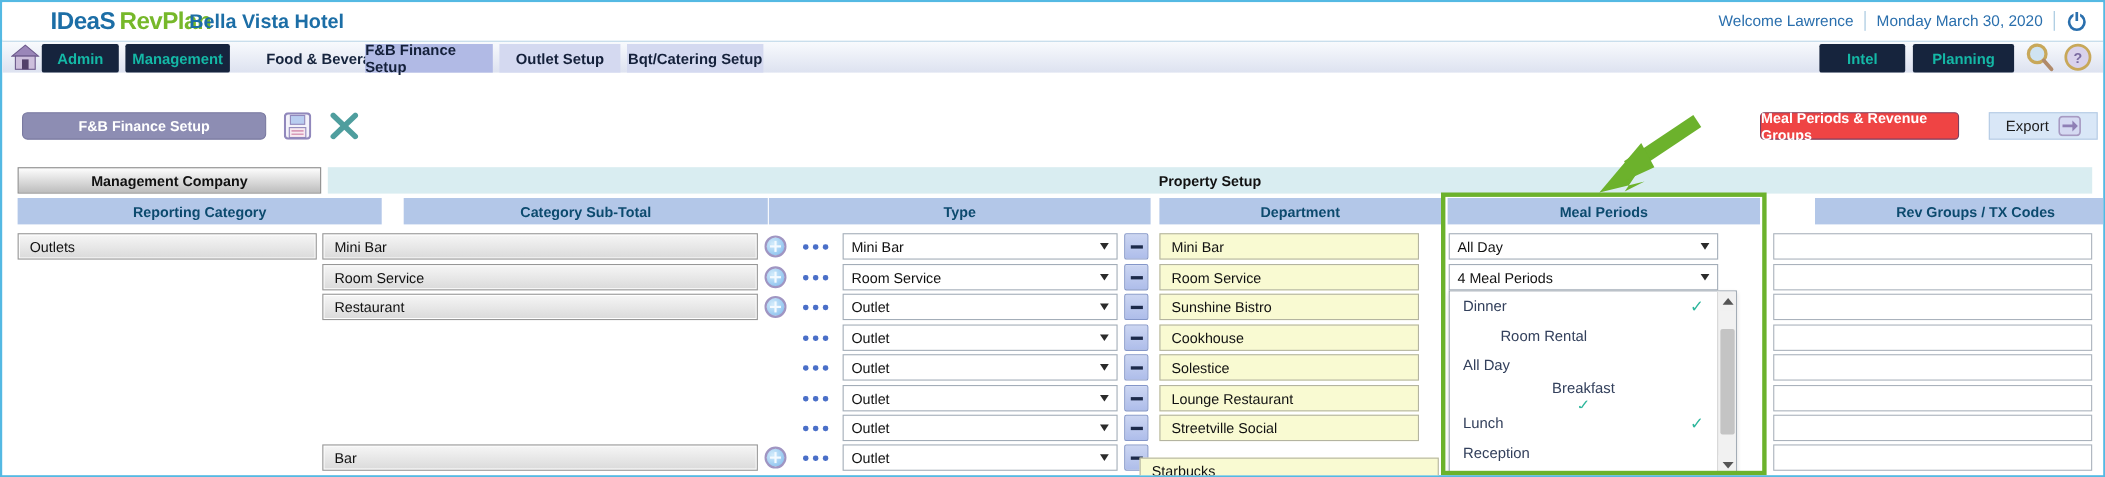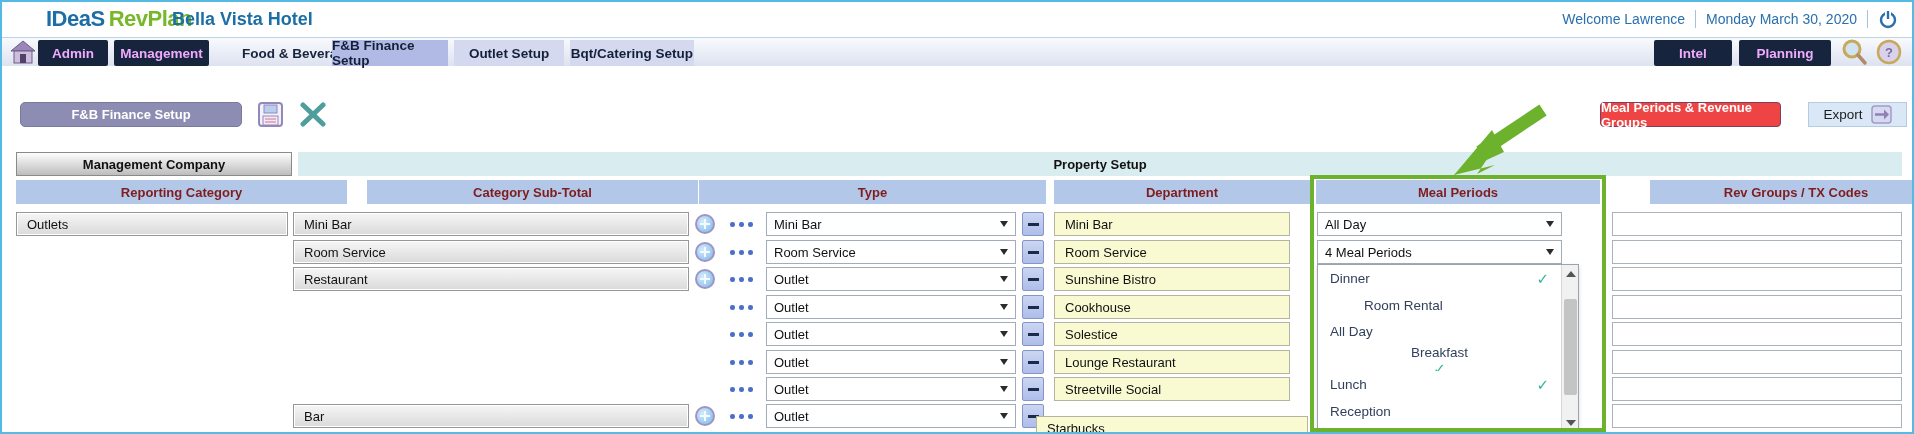--- a/index.html
+++ b/index.html
@@ -12,36 +12,36 @@
   .logo { position:absolute; left:44px; top:4px; font-size:22px; font-weight:bold; letter-spacing:-0.5px; }
   .logo-a { color:#1c6ea6; }
   .logo-b { color:#76b82a; margin-left:4px; }
   .prop-name { position:absolute; left:170px; top:7px; font-size:18px; font-weight:600; color:#1c6ea6; }
   .top-right { position:absolute; right:14px; top:7px; display:flex; align-items:center; gap:10px; font-size:14px; color:#2a6fad; }
   .vsep { display:inline-block; width:1px; height:18px; background:#9fc4dd; }
 
   
   .navbar { position:absolute; left:0; top:35px; width:100%; height:29px; background:linear-gradient(#f8fafd,#dde2f0); border-top:1px solid #bcd6e8; }
   .navbtn { position:absolute; top:2px; height:26px; display:flex; align-items:center; justify-content:center; font-size:13.5px; cursor:pointer; }
-  .navbtn.dark { background:#16243d; color:#f0abfc; font-weight:600; border-radius:2px; }
+  .navbtn.dark { background:#16243d; color:#14b8a6; font-weight:600; border-radius:2px; }
   .navbtn.tab-active { background:#b1bae5; color:#14203a; font-weight:600; }
   .navbtn.tab { background:#d4d9f0; color:#14203a; font-weight:600; }
   .crumb { position:absolute; top:2px; height:26px; display:flex; align-items:center; font-size:13.5px; font-weight:600; color:#16243d;margin-left:20px; }
   .crumb-arrow { width:0; height:0; border-left:8px solid #57a7d8; border-top:6px solid transparent; border-bottom:6px solid transparent; }
 
   
   .btn-gray { position:absolute; left:18px; top:100px; width:222px; height:25px; background:#8d8db3; border:1px solid #7a7aa0; border-radius:5px; color:#fff; font-size:13px; font-weight:600; display:flex; align-items:center; justify-content:center; cursor:pointer; }
   .btn-maroon { position:absolute; left:1598px; top:100px; width:181px; height:25px; background:#ef4444; border:1px solid #7c3f5e; border-radius:4px; color:#fff; font-size:13px; font-weight:600; display:flex; align-items:center; justify-content:center; cursor:pointer; }
   .btn-export { position:absolute; left:1806px; top:100px; width:99px; height:25px; background:#d9e7f7; border:1px solid #b5cbe4; color:#1c1c1c; font-size:13.5px; display:flex; align-items:center; justify-content:center; gap:8px; cursor:pointer; }
   .tool-icon { position:absolute; top:100px; cursor:pointer; }
 
   
   .cell-mgmt { position:absolute; left:14px; top:150px; width:276px; height:24px; background:linear-gradient(#fdfdfd,#bdbdbd); border:1px solid #8a8a8a; color:#111; font-size:13px; font-weight:600; display:flex; align-items:center; justify-content:center; }
   .band-prop { position:absolute; left:296px; top:150px; width:1604px; height:24px; background:#d9edf1; color:#111; font-size:13px; font-weight:600; display:flex; align-items:center; justify-content:center; }
-  .hcell { position:absolute; top:178px; height:24px; background:#b3c7e8; color:#7f1d1d; font-size:13px; font-weight:600; display:flex; align-items:center; justify-content:center; }
+  .hcell { position:absolute; top:178px; height:24px; background:#b3c7e8; color:#0c4a6e; font-size:13px; font-weight:600; display:flex; align-items:center; justify-content:center; }
 
   .trow { position:absolute; left:0; width:100%; height:24px; }
   .gbox { position:absolute; top:0; height:24px; background:linear-gradient(#f6f6f6,#dadada); border:1px solid #979797; box-shadow:inset 0 0 0 1px #fff; color:#111; font-size:13px; display:flex; align-items:center; padding-left:10px; }
   .ybox { position:absolute; top:0; height:24px; background:#f9fad2; border:1px solid #b4b4a0; color:#111; font-size:13px; display:flex; align-items:center; padding-left:10px; }
   .wbox { position:absolute; top:0; height:24px; background:#fff; border:1px solid #aab2bc; }
   .selbox { position:absolute; top:0; height:24px; background:#fff; border:1px solid #a3adb8; color:#111; font-size:13px; display:flex; align-items:center; justify-content:space-between; padding:0 7px; cursor:pointer; }
   .caret { width:0; height:0; border-top:6px solid #2b2b2b; border-left:4px solid transparent; border-right:4px solid transparent; }
   .minусbtn, .minusbtn { position:absolute; top:0; width:22px; height:24px; background:linear-gradient(#ccd6f2,#aebdea); border:1px solid #8496c8; border-radius:2px; display:flex; align-items:center; justify-content:center; cursor:pointer; }
   .minusbar { width:11px; height:3px; background:#1c2a4a; }
   .plusbtn { position:absolute; top:2px; width:20px; height:20px; border-radius:50%; border:2px solid #a095c2; background:radial-gradient(circle at 35% 35%, #d2ebfb, #7db9ec); cursor:pointer; }

